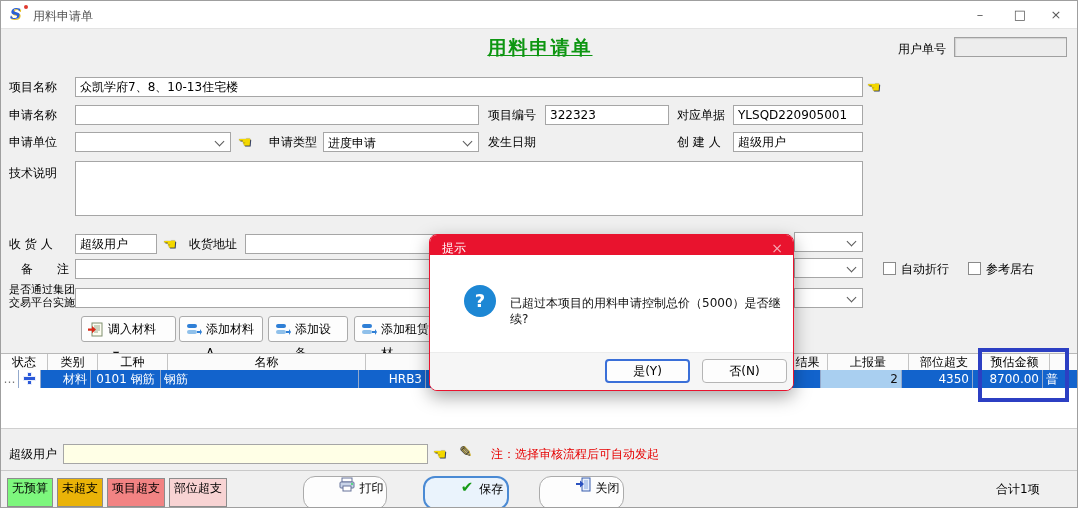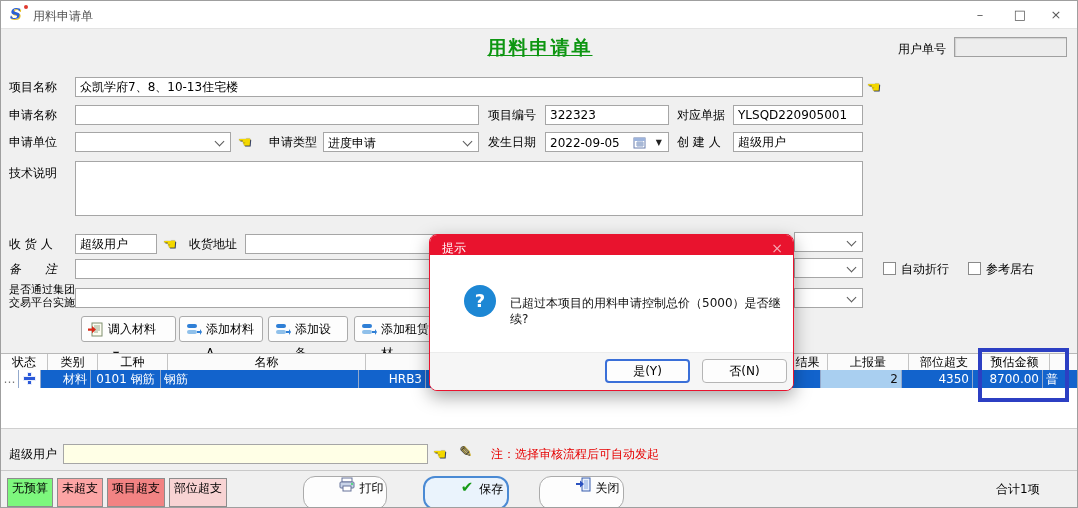--- a/index.html
+++ b/index.html
@@ -91,45 +91,36 @@
     <span class="val"></span>
       <span class="chev"></span>
   </div>
   <span class="hand" style="left:237px; top:132px;">☚</span>
   <span class="lbl" style="left:268px; top:131px;">申请类型</span>
   <div class="combo" style="left:322px; top:131px; width:156px;">
     <span class="val">进度申请</span>
       <span class="chev"></span>
   </div>
   <span class="lbl" style="left:487px; top:131px;">发生日期</span>
-  <div class="combo" style="left:544px; top:131px; width:124px;">
-    <span class="val">2022-09-05</span>
-    <svg style="position:absolute; right:22px; top:3px;" width="13" height="13">
-        <rect x="1" y="2" width="11" height="10" fill="#fff" stroke="#6a7fae"></rect>
-        <rect x="1" y="2" width="11" height="3" fill="#9db4dd"></rect>
-        <path d="M3 7h8M3 9h8M5 5v6M7 5v6M9 5v6" stroke="#8aa0c8" stroke-width="1" fill="none"></path>
-      </svg>
-    <span style="position:absolute; right:6px; top:5px; font-size:8px; color:#222;">▼</span>
-  </div>
   <span class="lbl" style="left:676px; top:131px;">创 建 人</span>
   <input class="inp" style="left: 732px; top: 131px; width: 130px;" value="超级用户">
 
   <span class="lbl" style="left:8px; top:162px;">技术说明</span>
   <textarea class="box" style="left: 74px; top: 160px; width: 788px; height: 55px; resize: none; font: 12px &quot;DejaVu Sans&quot;, sans-serif; padding: 2px 4px;"></textarea>
 
   <span class="lbl" style="left:8px; top:233px;">收 货 人</span>
   <input class="inp" style="left: 74px; top: 233px; width: 82px;" value="超级用户">
   <span class="hand" style="left:162px; top:234px;">☚</span>
   <span class="lbl" style="left:188px; top:233px;">收货地址</span>
   <input class="inp" style="left: 244px; top: 233px; width: 544px;" value="">
   <div class="combo" style="left:793px; top:231px; width:69px;">
       <span class="chev"></span>
     </div>
 
-  <span class="lbl" style="left:8px; top:258px;font-style:italic;">备　　注</span>
+  <span class="lbl" style="left:20px; top:258px;">备　　注</span>
   <input class="inp" style="left: 74px; top: 258px; width: 714px;" value="">
   <div class="combo" style="left:793px; top:257px; width:69px;">
       <span class="chev"></span>
     </div>
   <span class="chk" style="left:882px; top:261px;"></span>
   <span class="lbl" style="left:900px; top:258px;">自动折行</span>
   <span class="chk" style="left:967px; top:261px;"></span>
   <span class="lbl" style="left:985px; top:258px;">参考居右</span>
 
   <div class="abs" style="left:8px; top:282px; font-size:11px; line-height:13px;">
@@ -208,21 +199,21 @@
 
   <span class="lbl" style="left:8px; top:443px;">超级用户</span>
   <input class="inp" style="left: 62px; top: 443px; width: 365px; background: rgb(255, 255, 230);" value="">
   <span class="hand" style="left:432px; top:444px;">☚</span>
   <span class="pencil" style="left:458px; top:442px;">✎</span>
   <span class="note-red" style="left:490px; top:443px;">注：选择审核流程后可自动发起</span>
 
   <div class="sep"></div>
 
   <span class="badge" style="left:6px; width:46px; background:#7df77d;">无预算</span>
-  <span class="badge" style="left:56px; width:46px; background:#fca5a5;">未超支</span>
+  <span class="badge" style="left:56px; width:46px; background:#eab308;">未超支</span>
   <span class="badge" style="left:106px; width:58px; background:#f28383;">项目超支</span>
   <span class="badge" style="left:168px; width:58px; background:#f8d3d3;">部位超支</span>
 
   <div class="fbtn" style="left:302px; width:84px;">
     <svg style="vertical-align:-3px; margin-right:5px;" width="16" height="15">
         <rect x="3" y="1" width="10" height="4" fill="#fff" stroke="#66739a"></rect>
         <rect x="1" y="5" width="14" height="6" rx="1" fill="#c9d4e8" stroke="#66739a"></rect>
         <rect x="4" y="9" width="8" height="5" fill="#fff" stroke="#66739a"></rect>
         <circle cx="13" cy="7" r="1" fill="#3d6"></circle>
       </svg><span class="t">打印</span>

